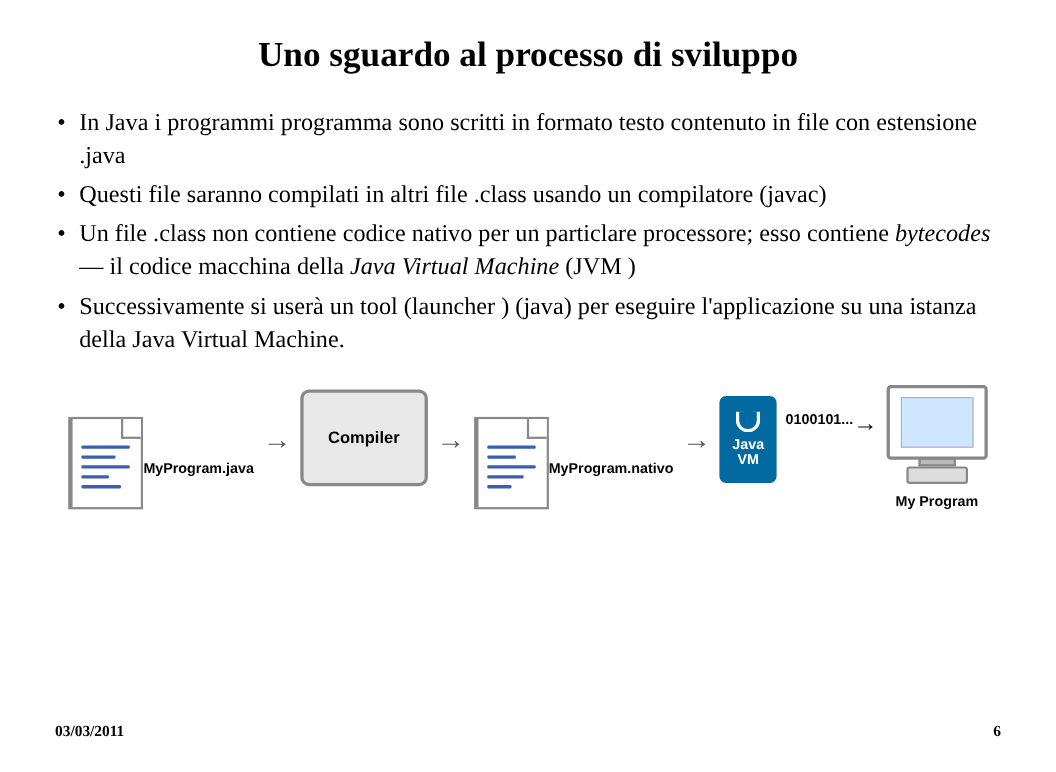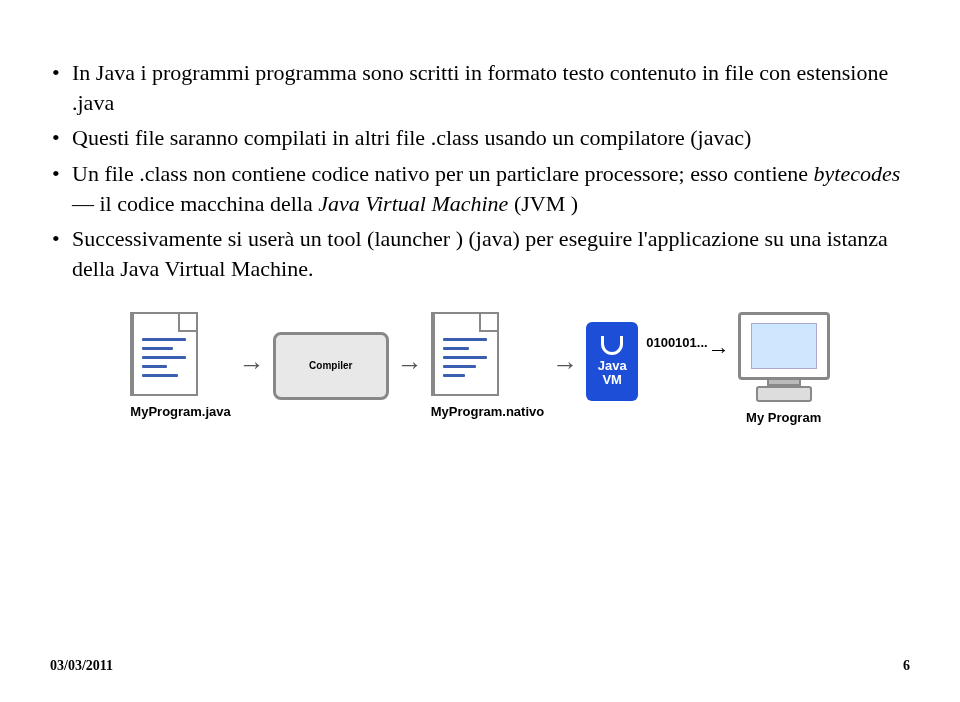--- a/index.html
+++ b/index.html
@@ -41,22 +41,23 @@
   .diagram {
     margin-top: 28px;
     display: flex;
     align-items: flex-start;
     justify-content: center;
     gap: 8px;
     font-family: Verdana, Arial, sans-serif;
   }
   .file-icon {
     display: flex;
-    flex-direction: column;
-    align-items: flex-start;
+    flex-direction: row;
+    align-items: center;
+    margin-top: 29px;
   }
   .file-shape {
     position: relative;
     width: 68px;
     height: 84px;
     background: #fff;
     border: 2px solid #888;
     box-shadow: inset 10px 0 0 -8px #888;
   }
   .file-fold2 {
@@ -92,41 +93,41 @@
     font-size: 26px;
     color: #555;
   }
   .compiler {
     display: flex;
     flex-direction: column;
     align-items: center;
   }
   .compiler-box {
     width: 116px;
-    height: 68px;
+    height: 88px;
     border: 3px solid #888;
     border-radius: 8px;
     background: #e8e8e8;
     display: flex;
     align-items: center;
     justify-content: center;
-    font-size: 10px;
+    font-size: 15px;
     font-weight: bold;
     color: #000;
-    margin-top: 20px;
+    margin-top: 4px;
   }
   .jvm {
     display: flex;
     flex-direction: column;
     align-items: center;
   }
   .jvm-icon {
     width: 52px;
     height: 79px;
-    background: #1d4ed8;
+    background: #0369a1;
     border-radius: 6px;
     display: flex;
     flex-direction: column;
     align-items: center;
     justify-content: center;
     color: #fff;
     font-size: 13px;
     font-weight: bold;
     line-height: 1.1;
     position: relative;
@@ -197,20 +198,21 @@
     display: flex;
     justify-content: space-between;
     font-size: 14px;
     font-weight: bold;
   }
 </style>
 </head>
 <body>
 
 <div class="title">
+  <div>Uno sguardo al processo di sviluppo</div>
 </div>
 
 <ul class="bullets">
   <li>
     <span>In Java i programmi programma sono scritti in formato testo contenuto in file con estensione</span>
     <span class="code">.java</span>
   </li>
   <li>
     <span>Questi file saranno compilati in altri file</span>
     <span class="code">.class</span>

